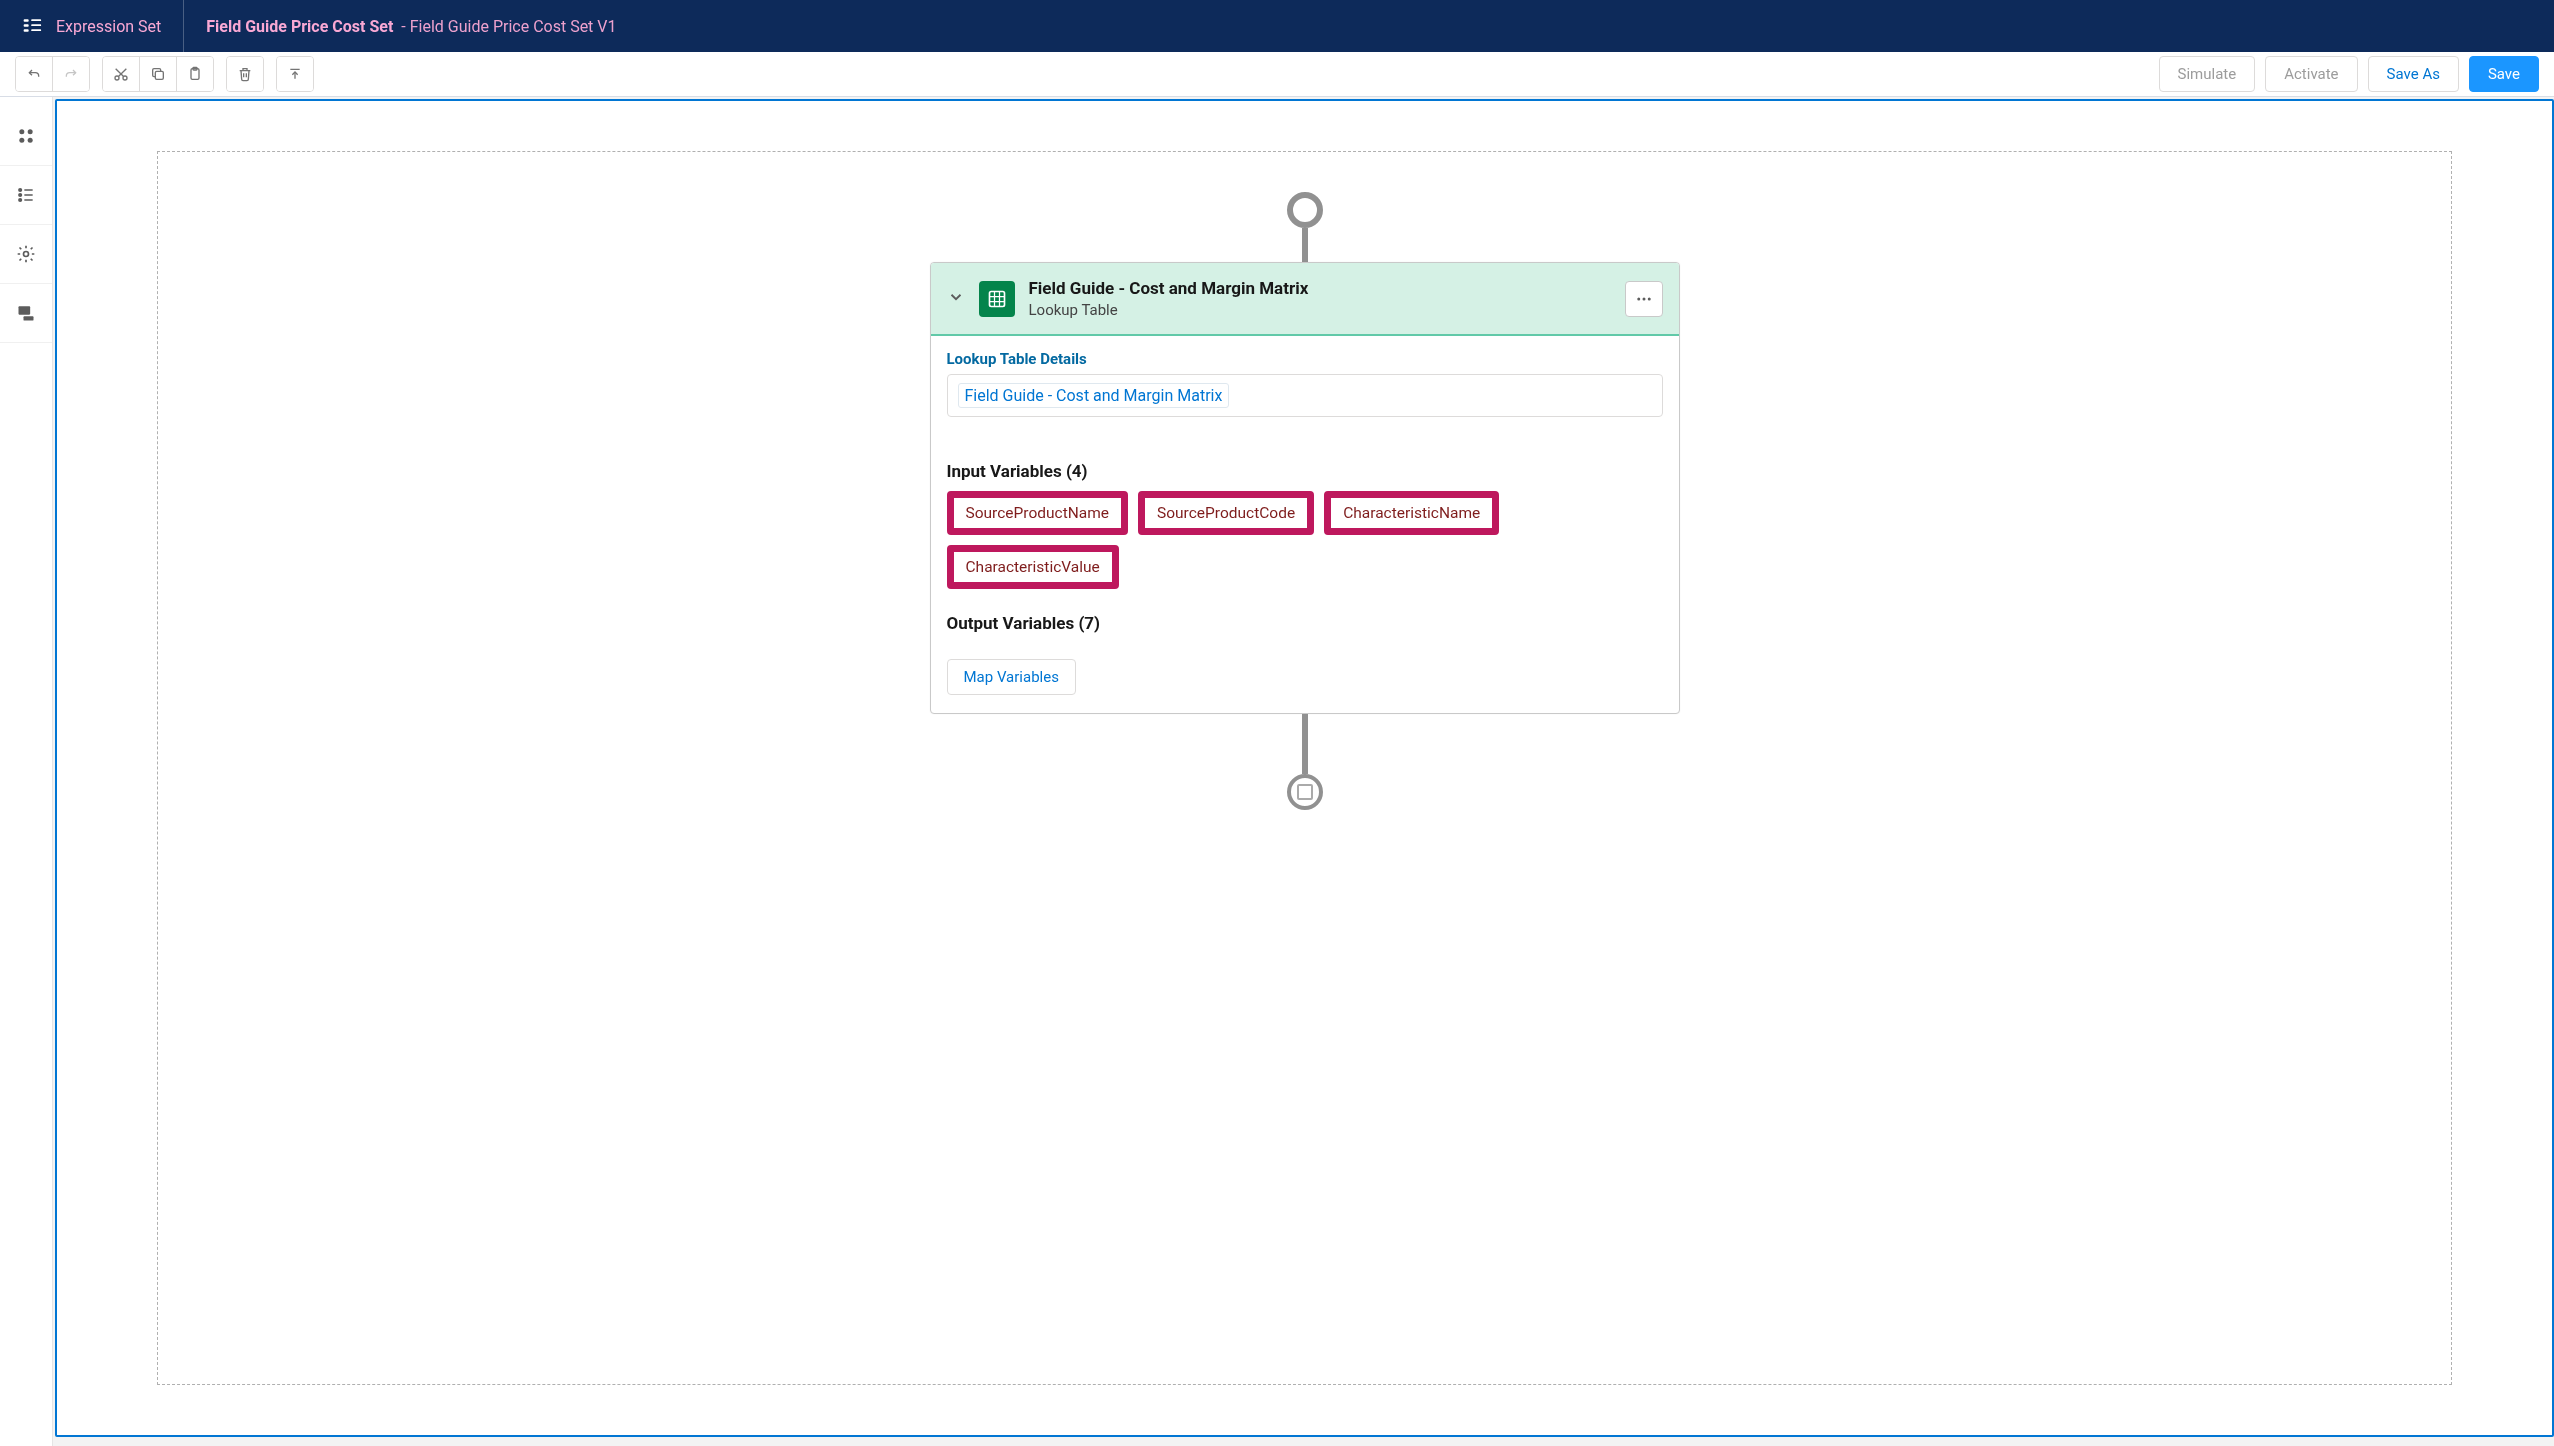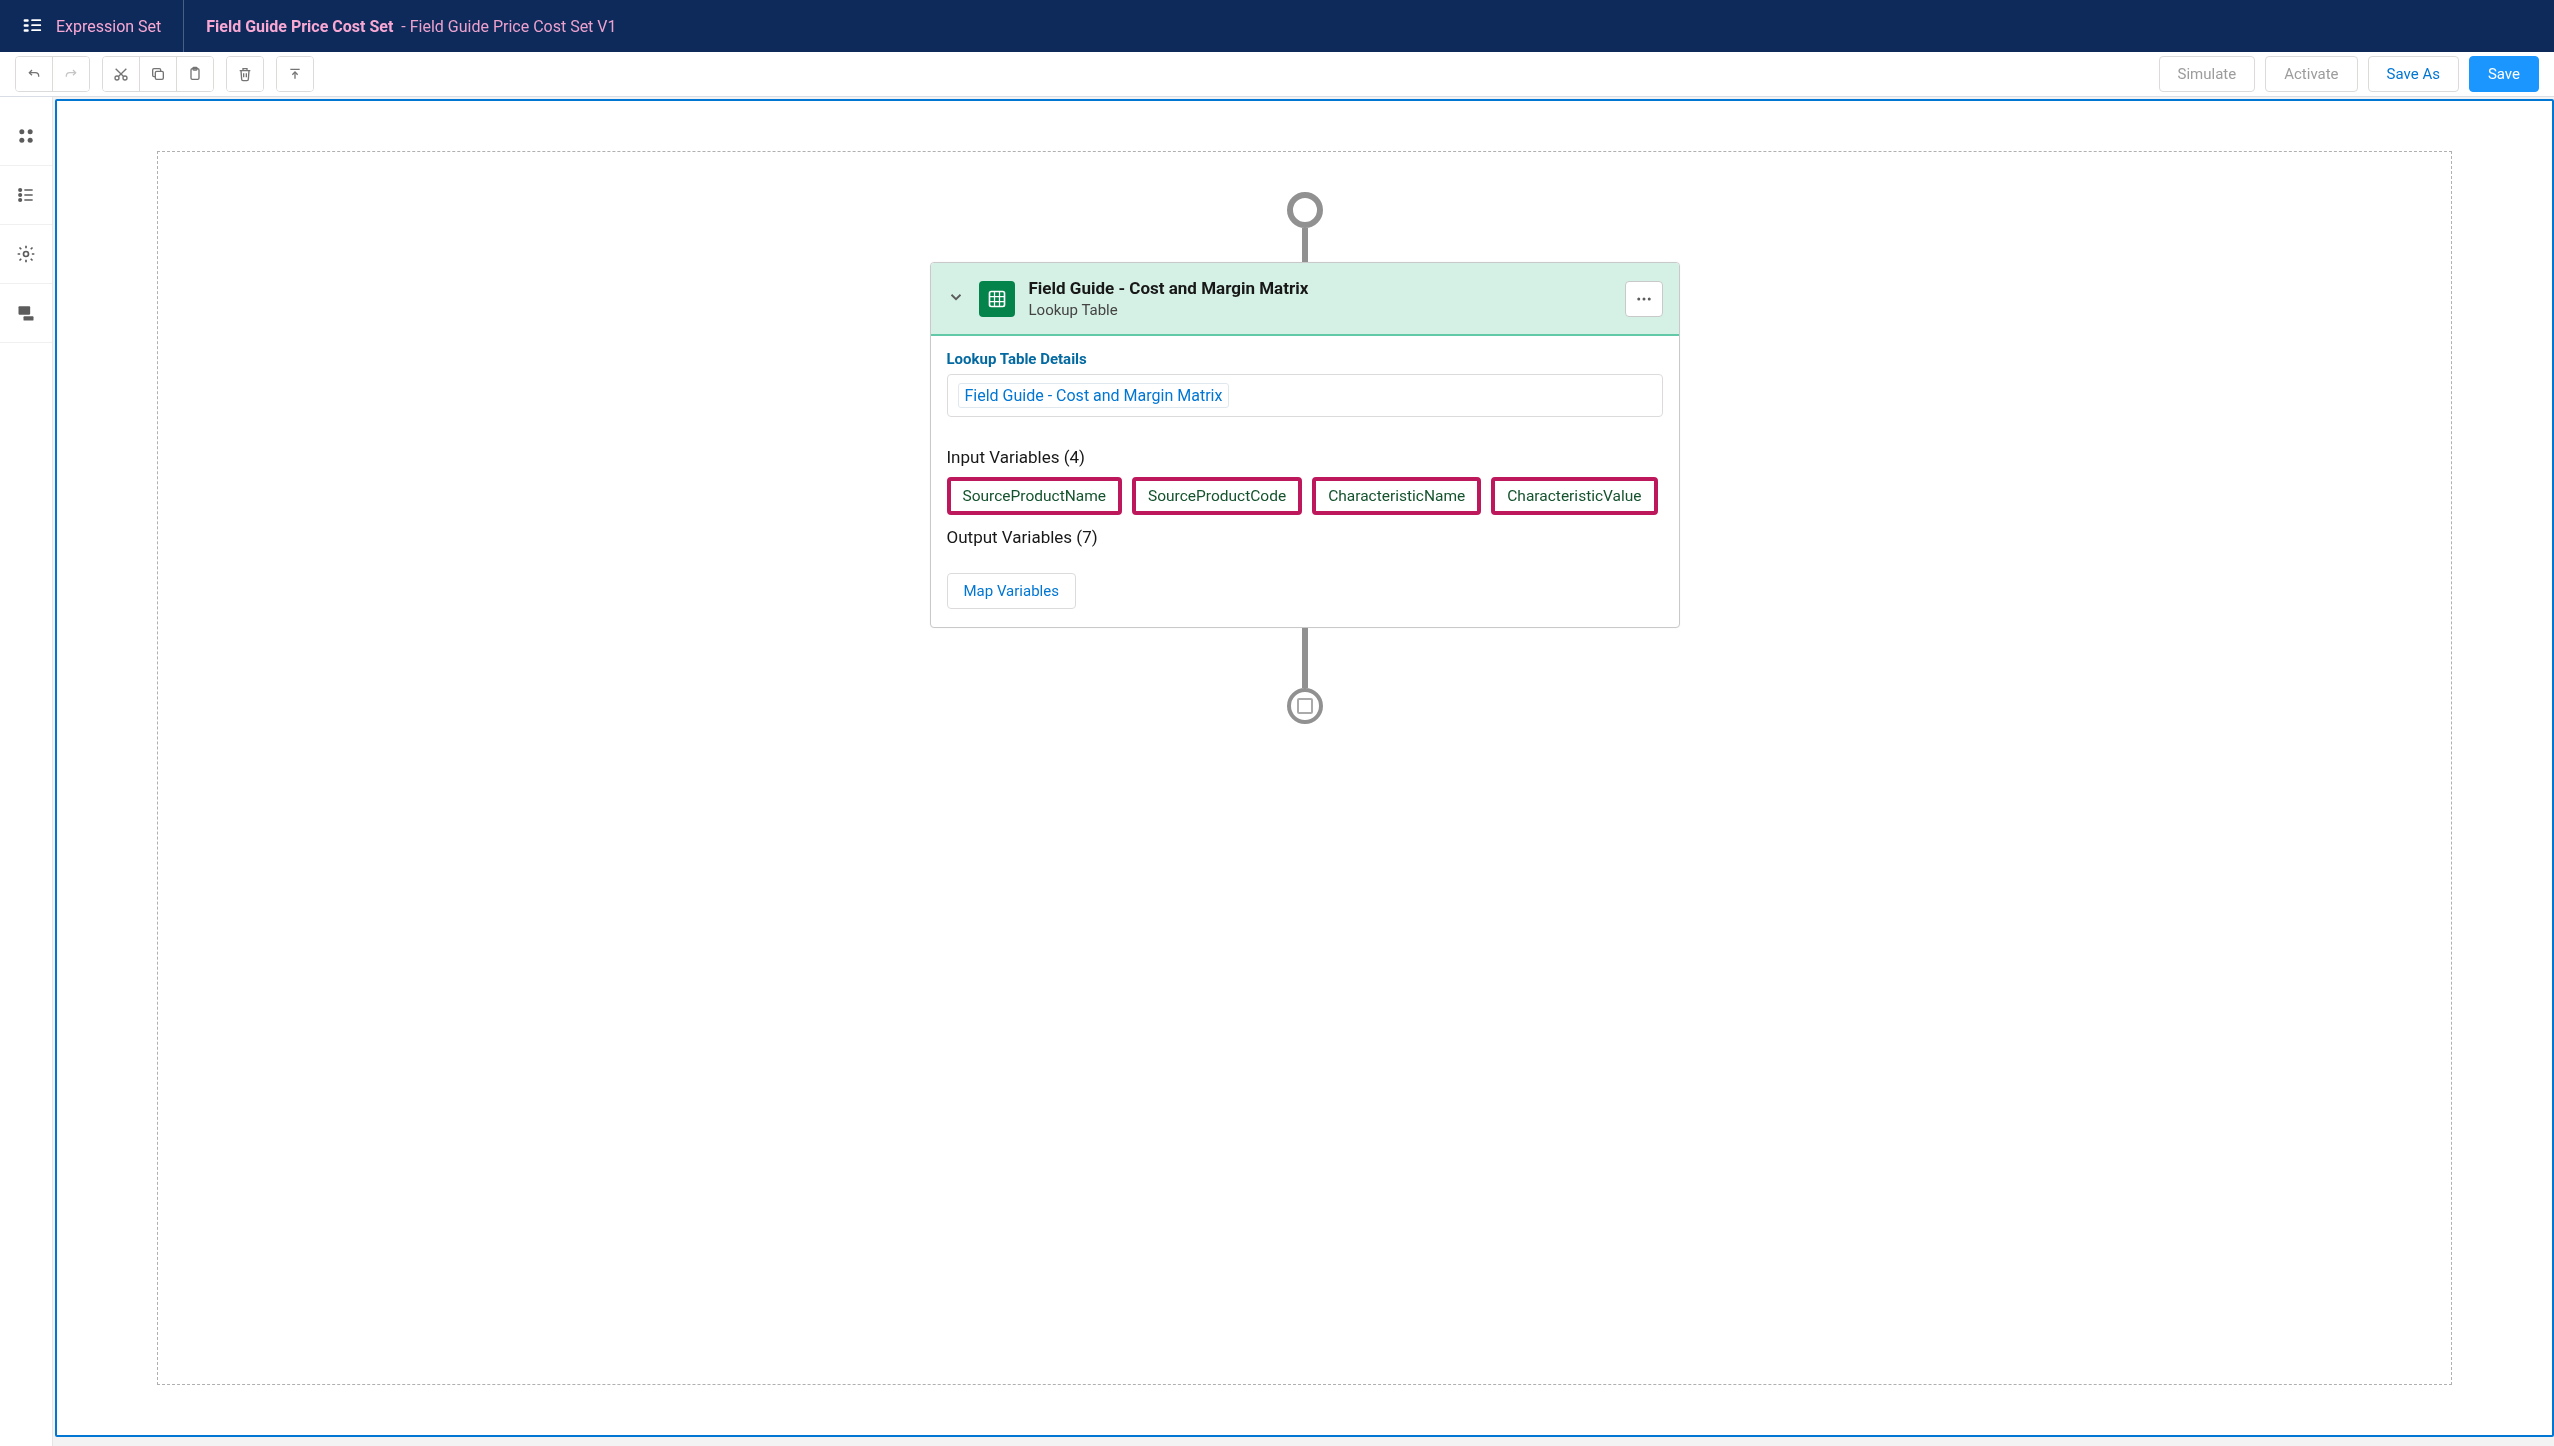--- a/index.html
+++ b/index.html
@@ -220,24 +220,24 @@
     padding: 14px 16px 18px;
   }
   .nb-label { font-size: 15px; color:#0369a1; margin-bottom:6px;font-weight:bold; }
   .nb-link-box {
     border:1px solid #dddbda;border-radius:4px;padding:8px 10px;margin-bottom:20px;
     display:inline-block;width:100%;box-sizing:border-box;
   }
   .nb-link-box span {
     color:#0176d3;font-size:16px;border:1px solid #dfe8ef;border-radius:3px;padding:2px 6px;display:inline-block;
   }
-  .nb-section-title { font-size:17px;font-weight:400;margin: 10px 0 10px; }
+  .nb-section-title { font-size:17px;font-weight:700;margin: 24px 0 10px; }
   .chip-row { display:flex;flex-wrap:wrap;gap:10px;align-items:center;margin-bottom:12px; }
   .chip {
-    border:4px solid #be185d;border-radius:4px;padding:6px 12px;font-size:15.5px;color:#14532d;background:#fff;
+    border:7px solid #be185d;border-radius:4px;padding:6px 12px;font-size:15.5px;color:#7f1d1d;background:#fff;
   }
   .view-all-link { color:#0176d3;font-size:16px;cursor:pointer; }
   .map-btn {
     margin-top:16px;
     border:1px solid #dddbda;border-radius:4px;padding:8px 16px;font-size:15px;color:#0176d3;background:#fff;display:inline-flex;cursor:pointer;text-align:right;
   }
 </style>
 </head>
 <body>
 

